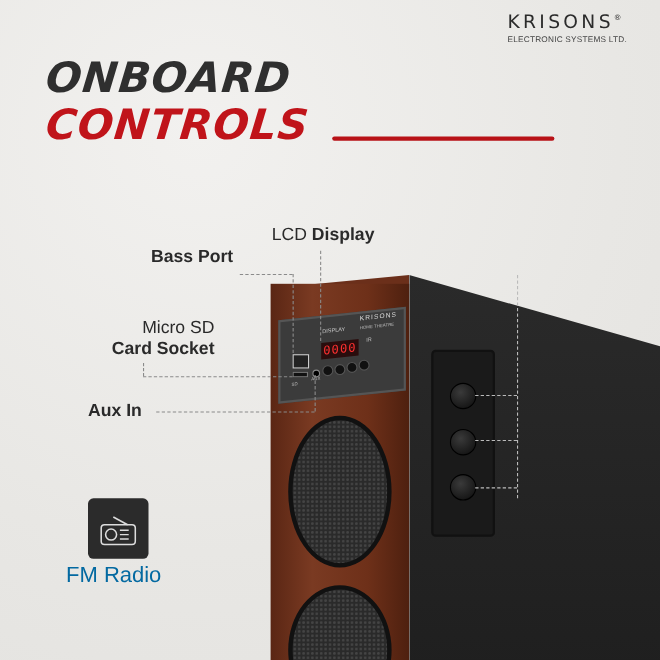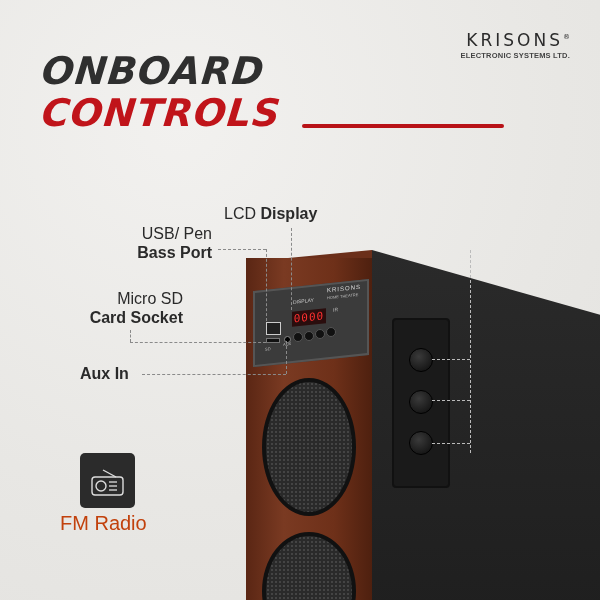--- a/index.html
+++ b/index.html
@@ -1,45 +1,45 @@
 <!DOCTYPE html>
 <html><head>
 <meta charset="utf-8">
 <style>
   html,body{margin:0;padding:0;}
   body{width:600px;height:600px;overflow:hidden;position:relative;
     background:#ecebe9;
     background-image:radial-gradient(circle at 30% 20%, #f2f1ef 0%, #e8e7e4 60%, #e3e2df 100%);
     font-family:"Liberation Sans", sans-serif;color:#2a2a2a;}
   .abs{position:absolute;}
-  .logo{right:30px;top:10px;text-align:right;margin-top:20px;}
+  .logo{right:30px;top:10px;text-align:left;}
   .logo-main{font-family:"DejaVu Sans", sans-serif;font-size:17px;letter-spacing:3px;color:#2b2b2b;font-weight:normal;}
   .logo-main sup{font-size:7px;letter-spacing:0;}
-  .logo-sub{font-size:7.5px;color:#444;margin-top:1px;letter-spacing:0.2px;font-weight:bold;}
+  .logo-sub{font-size:7.5px;color:#444;margin-top:1px;letter-spacing:0.2px;}
   .h1{left:42px;top:52px;font-family:"DejaVu Sans", sans-serif;font-weight:bold;font-style:italic;font-size:38px;letter-spacing:1px;color:#2f2f2f;transform:skewX(-6deg);line-height:1;}
   .h2{left:42px;top:94px;font-family:"DejaVu Sans", sans-serif;font-weight:bold;font-style:italic;font-size:38px;letter-spacing:1px;color:#c0141a;transform:skewX(-6deg);line-height:1;}
   .redline{left:302px;top:124px;width:202px;height:4px;background:#b81217;border-radius:2px;}
   .lbl{font-size:16px;line-height:19px;color:#2a2a2a;text-align:right;}
   .lbl b{font-weight:bold;}
   .dash{border-color:#8a8a8a;border-style:dashed;border-width:0;}
   
   .cab-front{left:246px;top:258px;width:126px;height:350px;
     background:linear-gradient(90deg,#5a2614 0%,#7a3a22 30%,#6e3019 70%,#4e200f 100%);}
   .cab-top{left:246px;top:250px;width:126px;height:12px;background:#6b2f1a;clip-path:polygon(0 100%,100% 0,100% 100%);}
   .cab-side{left:372px;top:250px;width:228px;height:360px;background:linear-gradient(180deg,#2a2a2a,#1f1f1f);clip-path:polygon(0 0,100% 18%,100% 100%,0 100%);}
   .panel{left:253px;top:285px;width:112px;height:72px;background:#3b3b3b;border:2px solid #555;transform:skewY(-6deg);}
   .lcd{left:292px;top:310px;width:34px;height:15px;background:#2a0d0d;color:#ff3030;font-family:"DejaVu Sans Mono", monospace;font-size:11px;line-height:15px;text-align:center;letter-spacing:1px;transform:skewY(-6deg);}
   .usb{left:266px;top:322px;width:13px;height:11px;border:1.5px solid #ccc;background:#222;}
   .btn{width:8px;height:8px;border-radius:50%;background:#111;border:1px solid #555;}
   .grille{border-radius:50%;background:#2a2a2a;border:4px solid #111;
     background-image:radial-gradient(#444 1px, transparent 1.4px);background-size:4px 4px;}
   .knobplate{left:392px;top:318px;width:54px;height:166px;background:#1a1a1a;border:2px solid #111;border-radius:4px;}
   .knob{width:22px;height:22px;border-radius:50%;background:radial-gradient(circle at 40% 35%,#3a3a3a,#0b0b0b);border:1px solid #000;}
   .fm-box{left:80px;top:453px;width:55px;height:55px;background:#2b2b2b;border-radius:5px;}
-  .fm-label{left:60px;top:512px;font-size:20px;color:#c2410c;}
+  .fm-label{left:60px;top:512px;font-size:20px;color:#0369a1;}
 </style>
 </head>
 <body>
 
 <div class="abs logo">
   <div class="logo-main"><span>KRISONS</span><sup>®</sup></div>
   <div class="logo-sub">ELECTRONIC SYSTEMS LTD.</div>
 </div>
 
 <div class="abs h1">ONBOARD</div>
@@ -69,29 +69,28 @@
 
 <div class="abs grille" style="left:262px;top:378px;width:86px;height:130px;"></div>
 <div class="abs grille" style="left:262px;top:532px;width:86px;height:110px;"></div>
 
 <div class="abs knobplate"></div>
 <div class="abs knob" style="left:409px;top:348px;"></div>
 <div class="abs knob" style="left:409px;top:390px;"></div>
 <div class="abs knob" style="left:409px;top:431px;"></div>
 
 <div class="abs lbl" style="left:112px;top:224px;width:100px;">
-  <div>USB/ Pen</div>
   <b>Bass Port</b>
 </div>
-<div class="abs lbl" style="left:224px;top:204px;width:130px;text-align:left;">
+<div class="abs lbl" style="left:247px;top:204px;width:130px;text-align:left;">
   <span>LCD</span> <b>Display</b>
 </div>
 <div class="abs lbl" style="left:378px;top:205px;width:190px;text-align:center;">
 </div>
-<div class="abs lbl" style="left:68px;top:289px;width:115px;">
+<div class="abs lbl" style="left:80px;top:289px;width:115px;">
   <div>Micro SD</div>
   <b>Card Socket</b>
 </div>
 <div class="abs lbl" style="left:80px;top:364px;text-align:right;">
   <b>Aux In</b>
 </div>
 
 <div class="abs dash" style="left:218px;top:249px;width:48px;border-top-width:1px;"></div>
 <div class="abs dash" style="left:266px;top:249px;height:72px;border-left-width:1px;"></div>
 <div class="abs dash" style="left:291px;top:228px;height:82px;border-left-width:1px;"></div>

